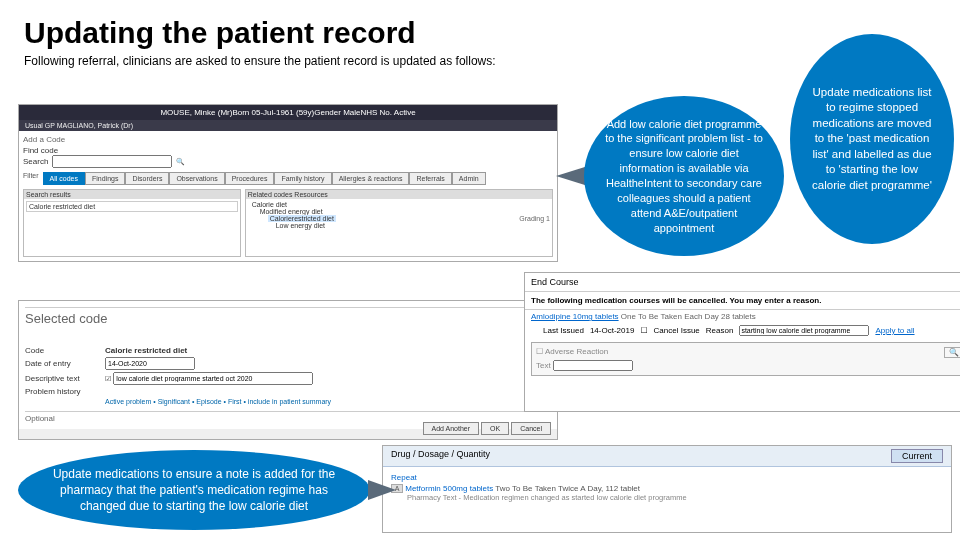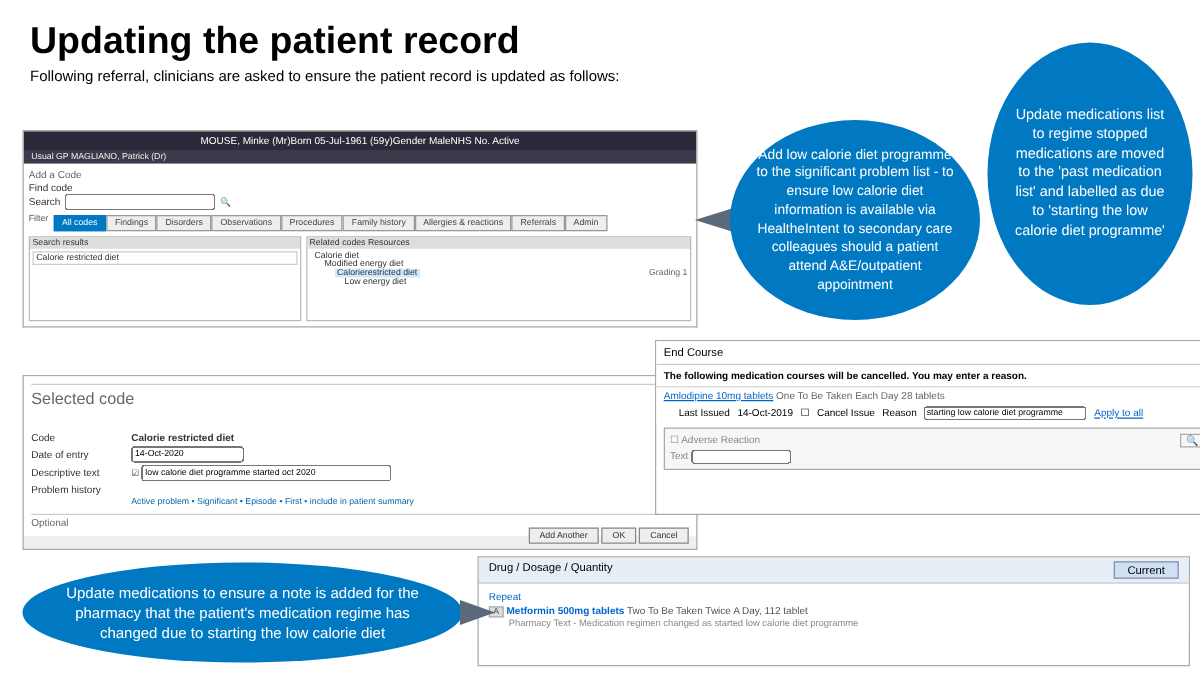--- a/index.html
+++ b/index.html
@@ -45,21 +45,21 @@
 .s3bold{font-weight:700}
 .boxed{border:1px solid #aaa;padding:4px;margin:4px 6px;background:#f7f7f7;font-size:8px;color:#888}
 .link{color:#0066cc;text-decoration:underline;font-size:8px}
 
 .s4top{display:flex;justify-content:space-between;background:#e6eef6;border-bottom:1px solid #b0c4de;font-size:9px;padding:3px 8px}
 .s4cur{background:#cfe0f2;border:1px solid #88a;font-size:9px;padding:1px 10px}
 .s4body{background:#fff;padding:4px 8px;font-size:8px}
 .s4rep{color:#0066cc;font-size:8px;margin:2px 0}
 .s4med{color:#555;font-size:8px}
 .s4ph{color:#888;font-size:7.5px}
-.s4medname{color:#0066cc;font-weight:700}
+.s4medname{color:#0066cc;font-weight:400}
 </style>
 </head>
 <body>
 
 <h1 class="title">Updating the patient record</h1>
 <p class="subtitle">Following referral, clinicians are asked to ensure the patient record is updated as follows:</p>
 
 <div class="shot shot1">
   <div class="ehr-bar">
     <span>MOUSE, Minke (Mr)</span>

